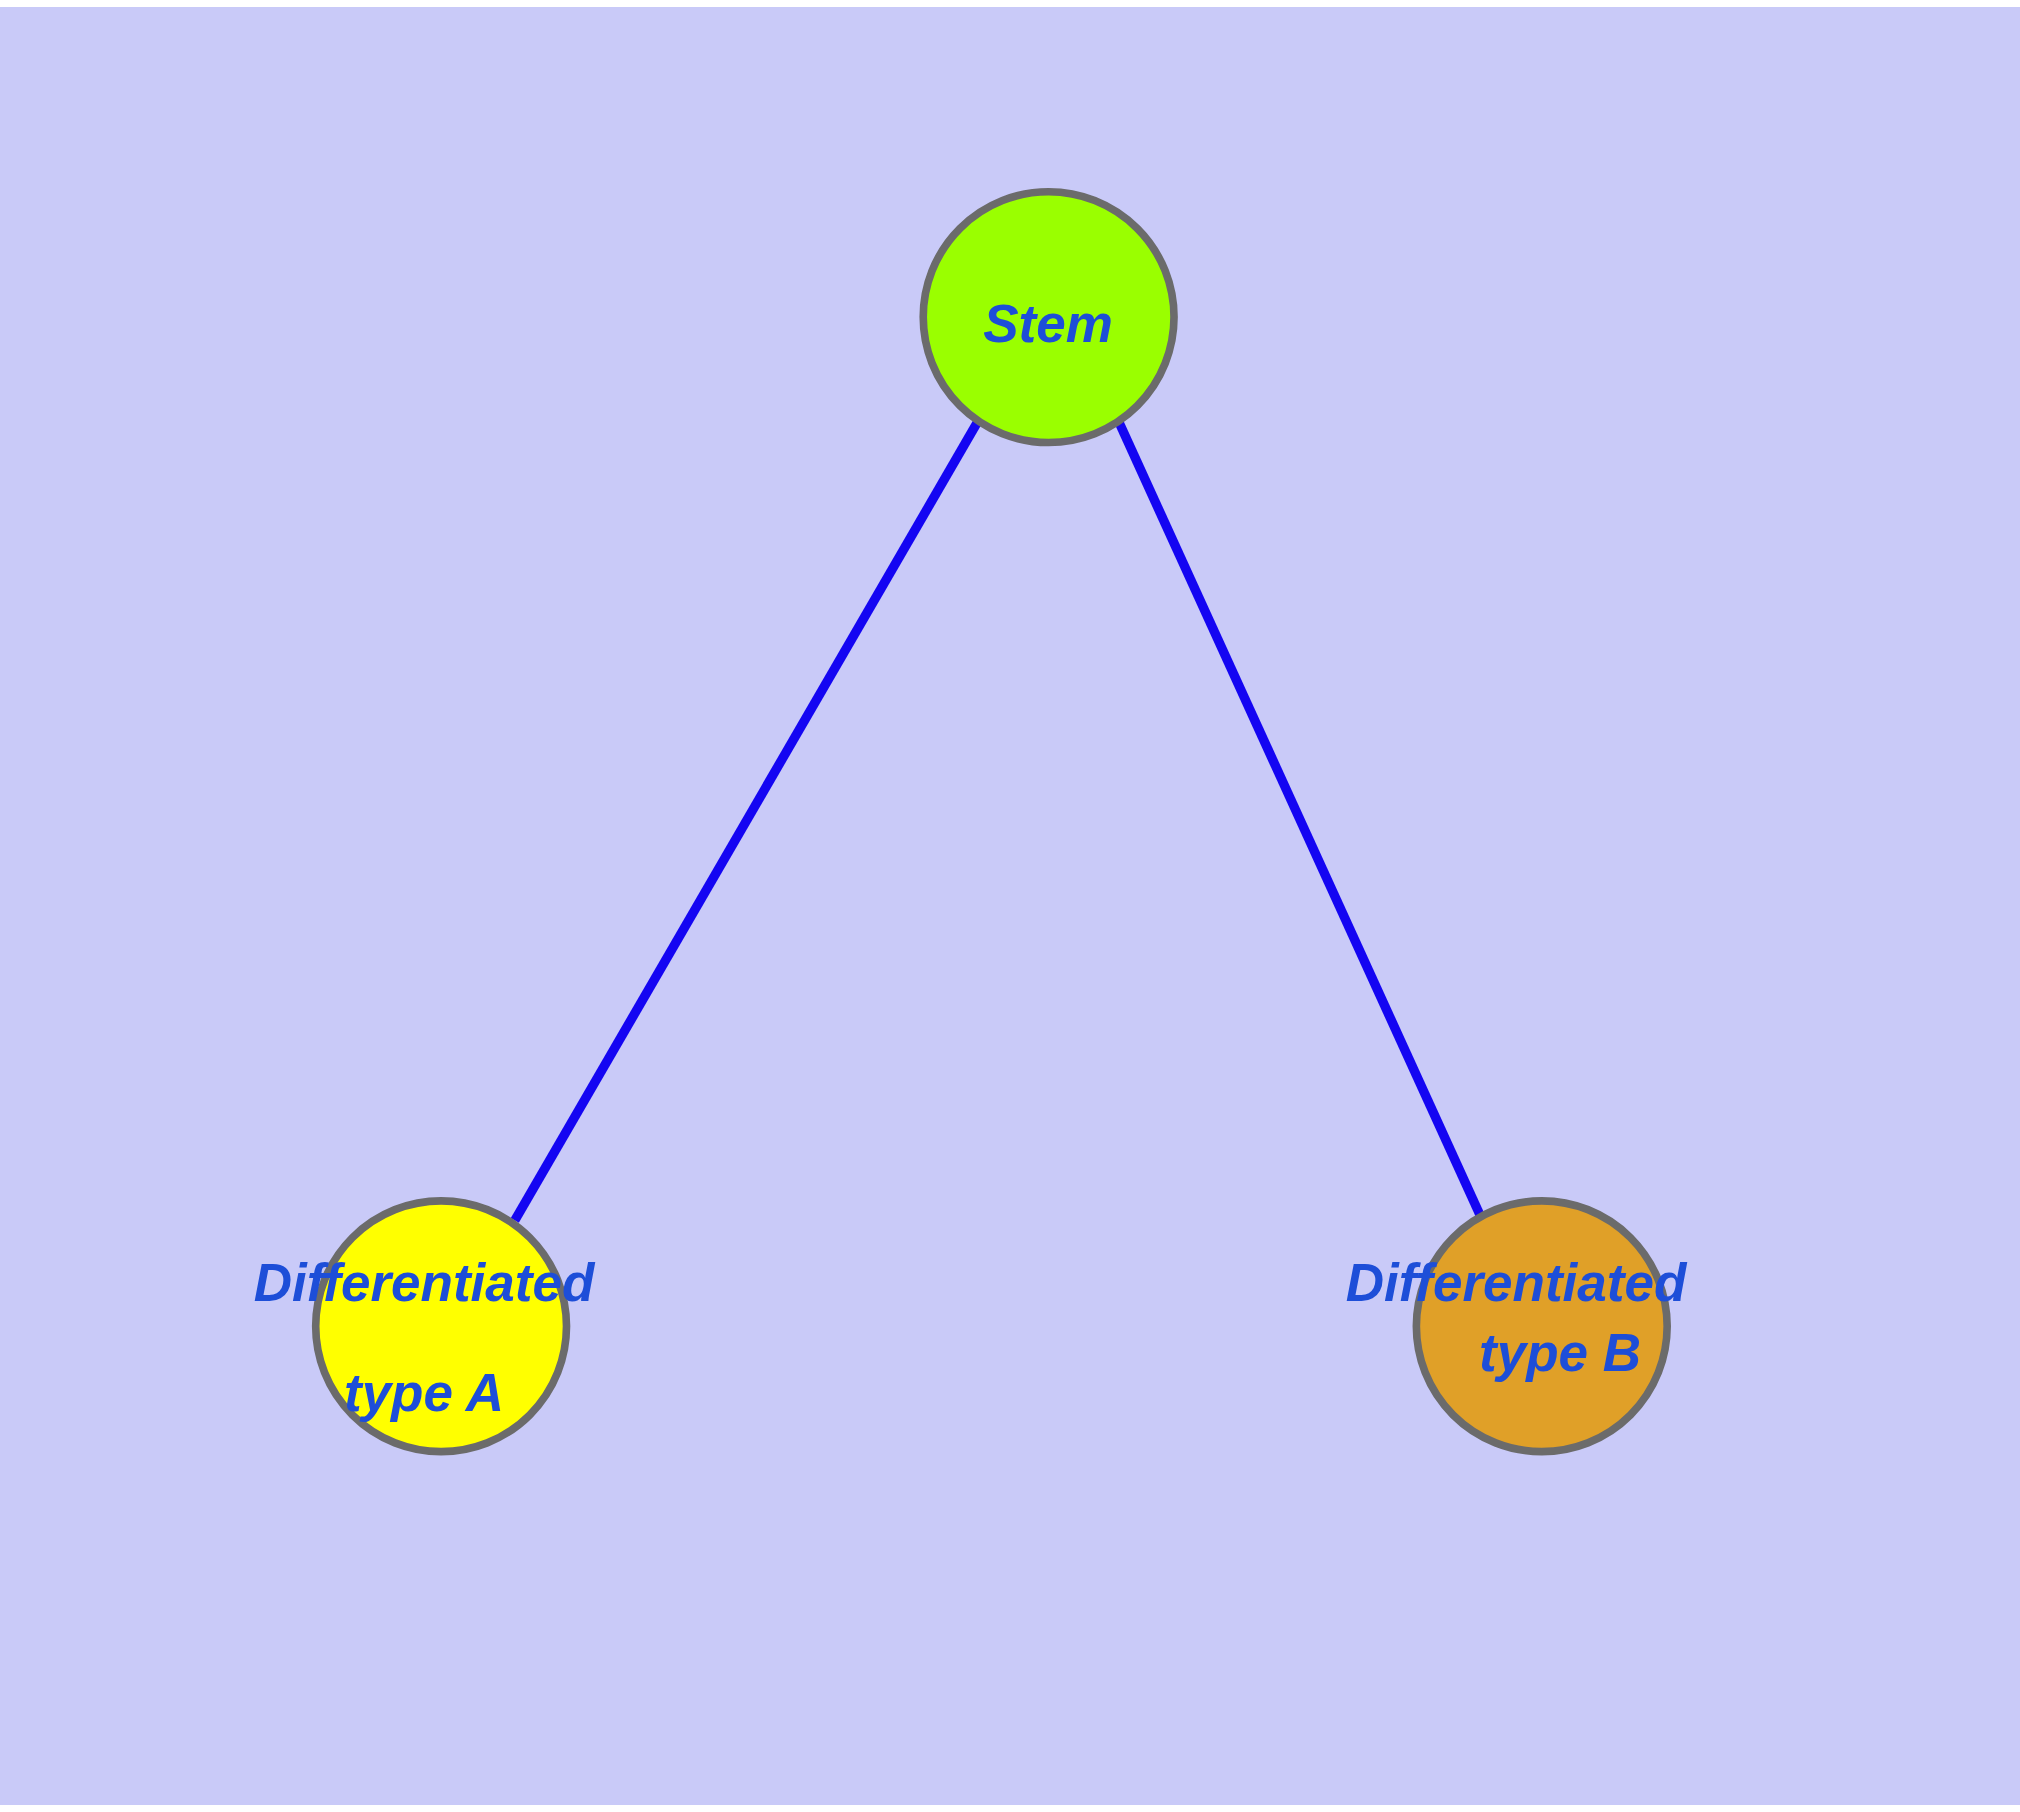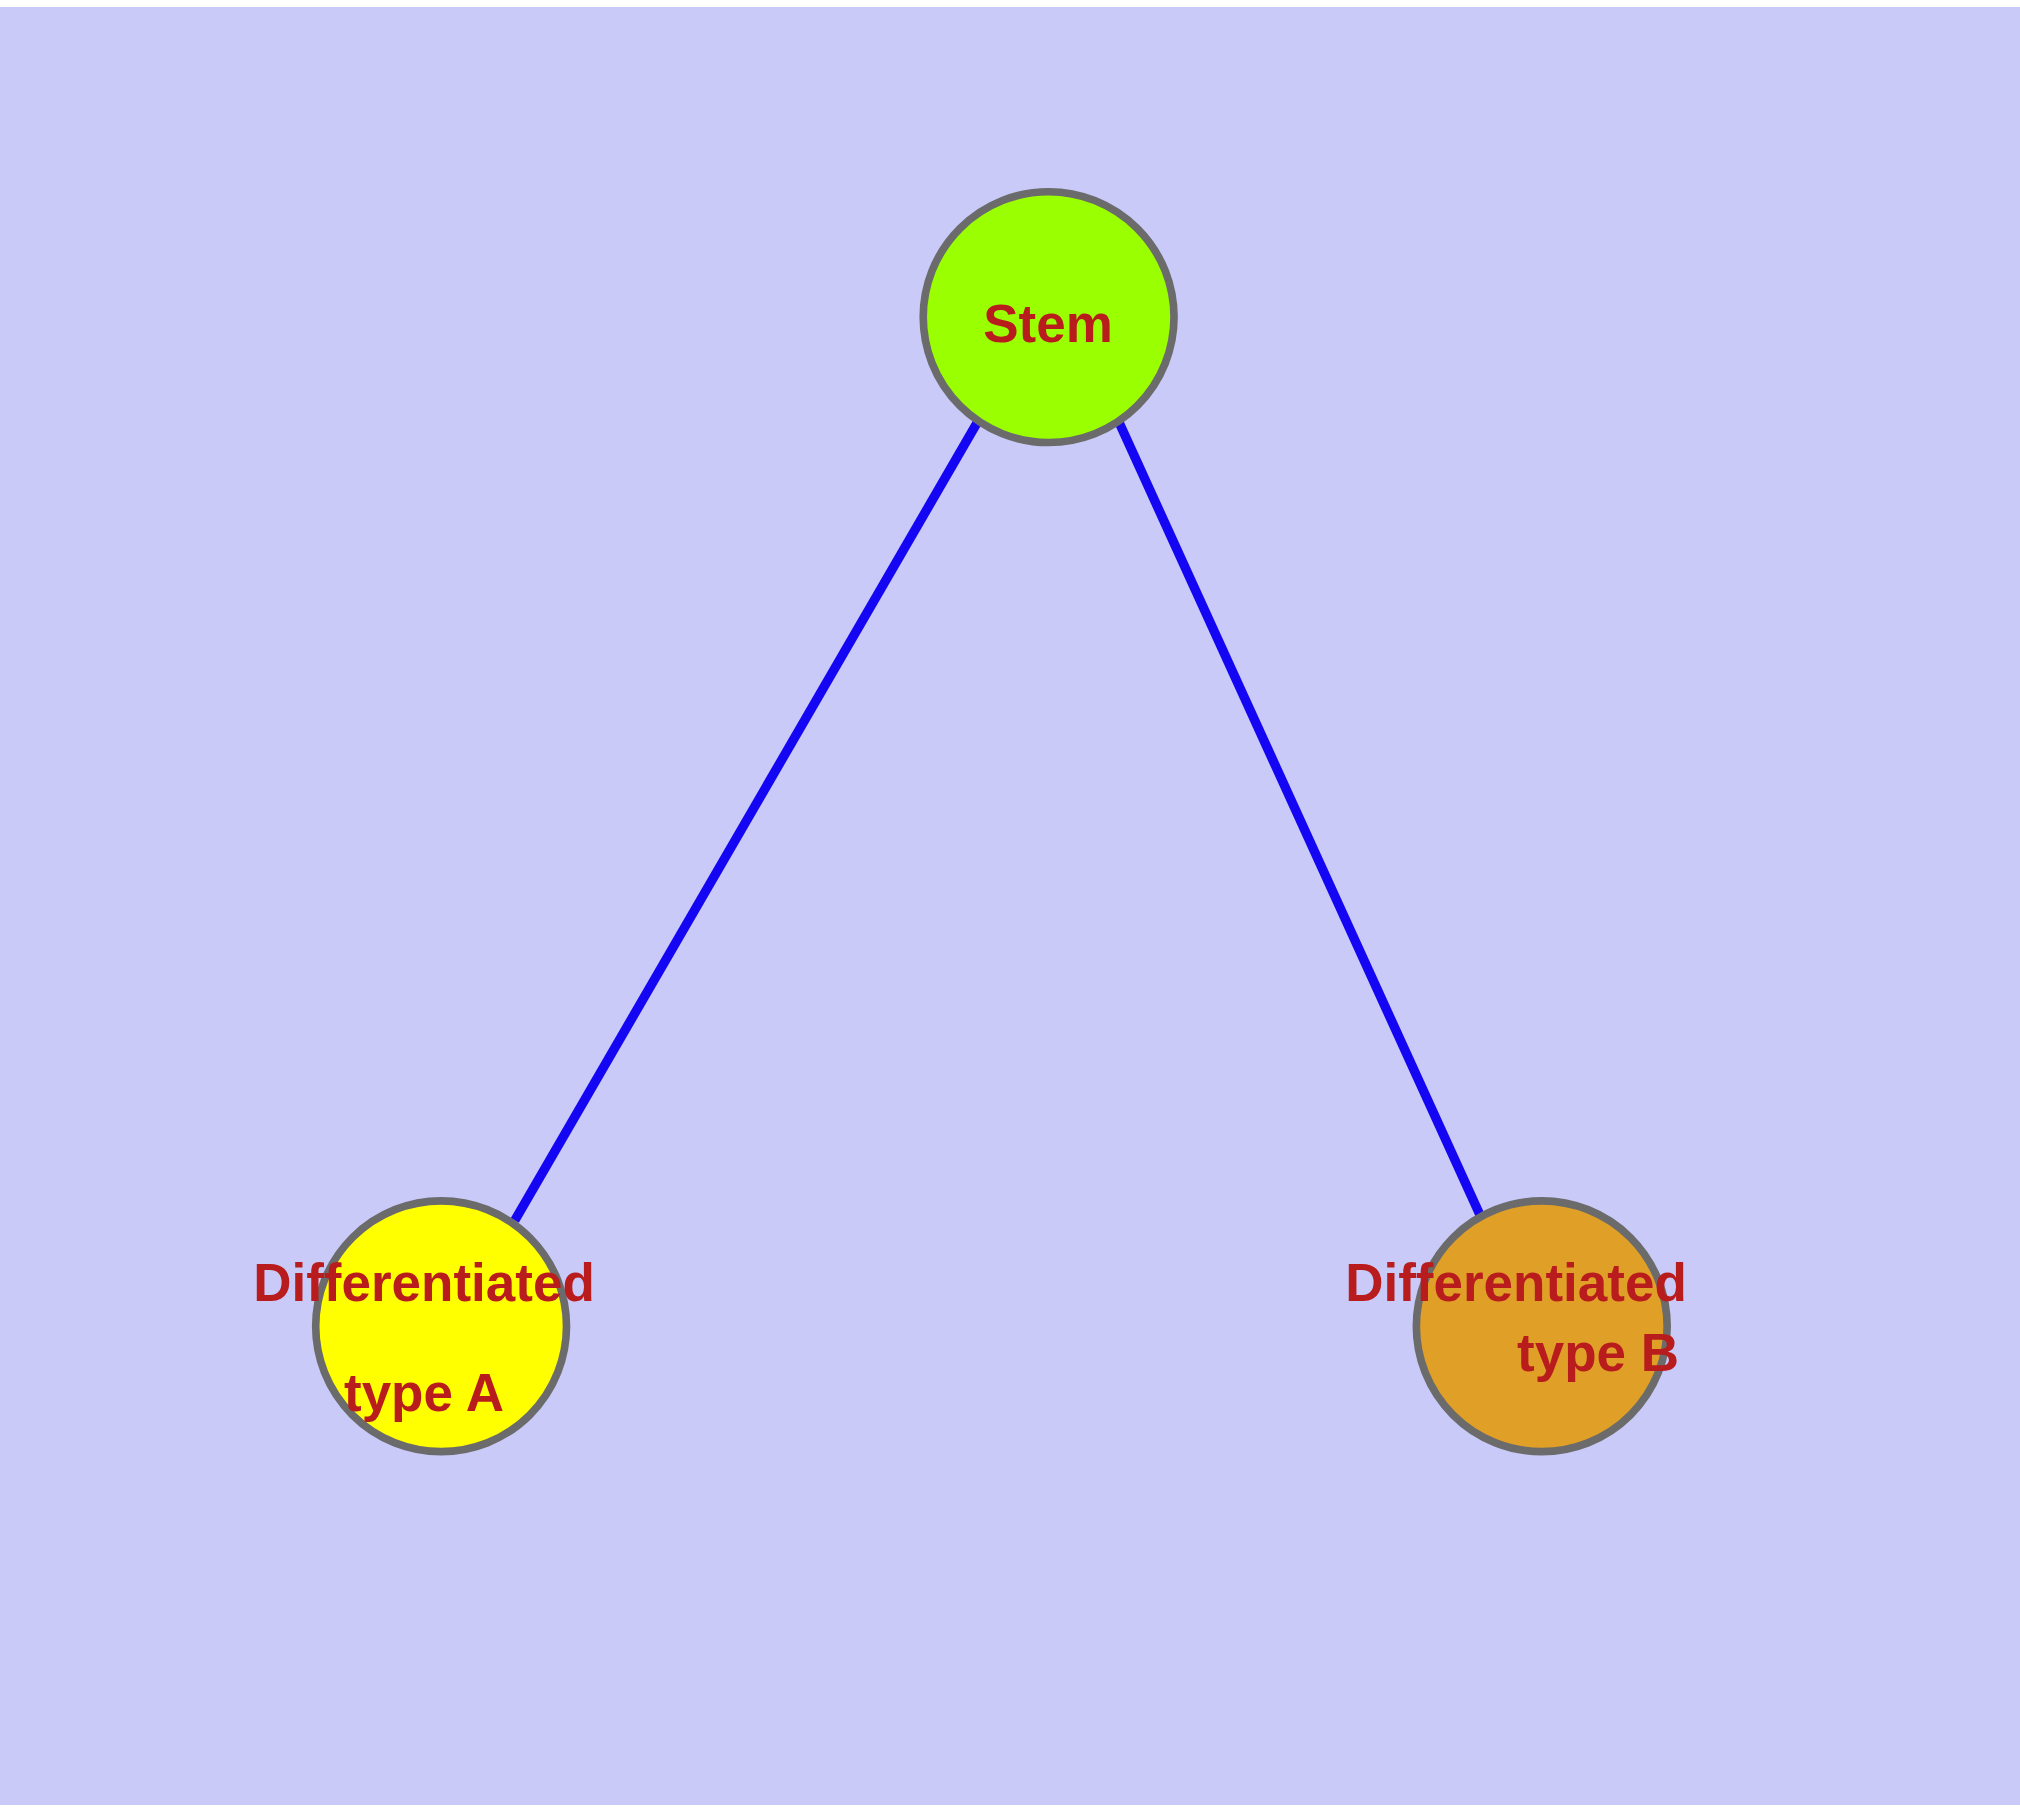--- a/index.html
+++ b/index.html
@@ -28,29 +28,30 @@
   #graph-svg {
     position: absolute;
     left: 0;
     top: 0;
     width: 2021px;
     height: 1798px;
     display: block;
   }
   .node-label {
     position: absolute;
-    color: #b91c1c;
+    color: #1d4ed8;
     font-family: "Liberation Sans", sans-serif;
     font-weight: bold;
     font-size: 53px;
     line-height: 1.33;
     text-align: center;
     white-space: pre;
     pointer-events: none;
     transform: translate(-50%, -50%);
+    font-style: italic;
   }
 </style>
 </head>
 <body>
 
 <div id="canvas">
 
   <div id="plot-area">
 
     <svg id="graph-svg" viewBox="0 0 2384 2122" xmlns="http://www.w3.org/2000/svg">
@@ -66,17 +67,17 @@
         <circle cx="1819" cy="1557" r="148" fill="#e0a028" stroke="#6b6b6b" stroke-width="9"></circle>
       </g>
     </svg>
 
     <div class="node-label" style="left:1048px; top:317px;">Stem</div>
 
     <div class="node-label" style="left:424px; top:1276px;">Differentiated</div>
     <div class="node-label" style="left:424px; top:1346px;margin-top:40px;">type A</div>
 
     <div class="node-label" style="left:1516px; top:1276px;">Differentiated</div>
-    <div class="node-label" style="left:1598px; top:1346px;">type B</div>
+    <div class="node-label" style="left:1560px; top:1346px;">type B</div>
 
   </div>
 </div>
 
 
 </body></html>

